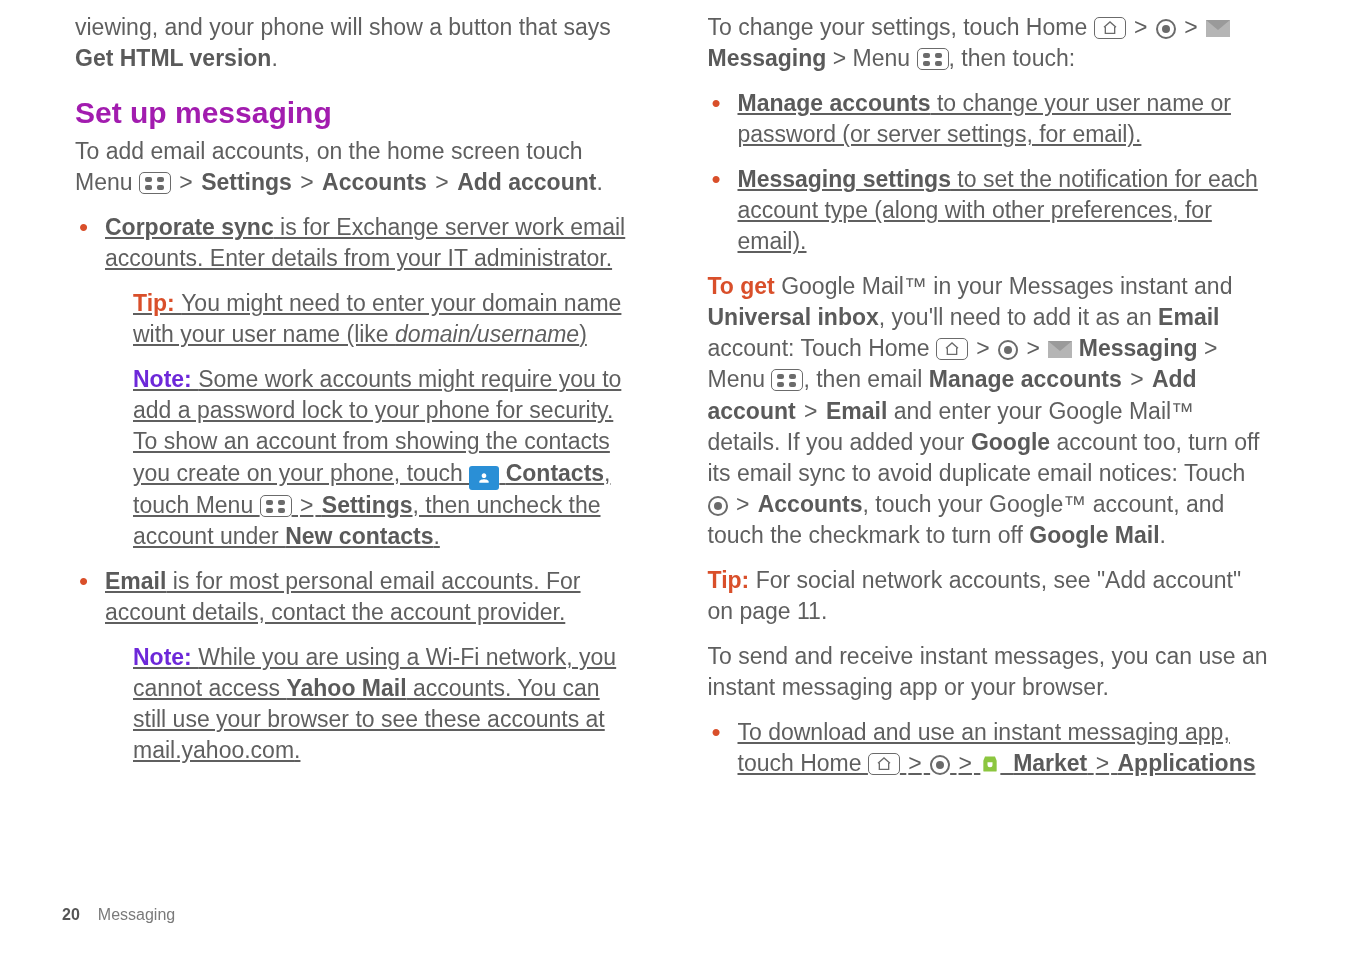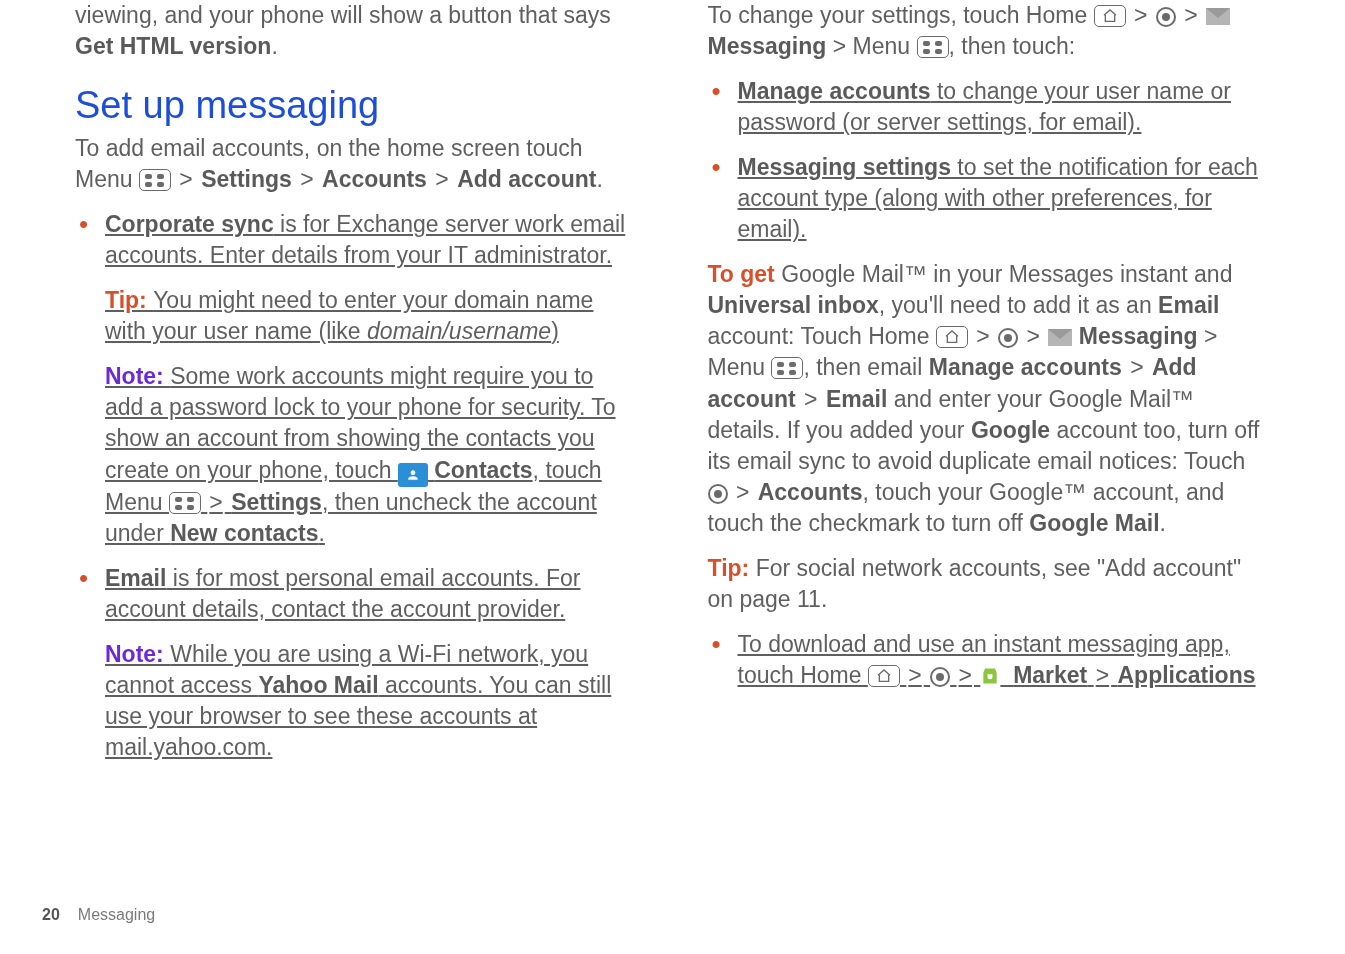--- a/index.html
+++ b/index.html
@@ -13,62 +13,62 @@
     overflow: hidden;
   }
   .page {
     display: flex;
     width: 100%;
     height: 100%;
     padding: 0 50px 0 50px;
   }
   .col {
     width: 50%;
-    padding: 0 25px;
+    padding: 12px 25px;
   }
   .col-left { padding-right: 35px; }
   .col-right { padding-left: 35px; }
   p, li {
     font-size: 23px;
     line-height: 1.35;
     color: #5f5f5f;
     font-weight: 300;
   }
   p { margin-bottom: 14px; }
   strong, b { font-weight: 700; color: #5a5a5a; }
   .tip { color: #d94f2a; font-weight: 600; }
   .note { color: #6d28d9; font-weight: 600; }
   h2 {
-    color: #1d4ed8;
-    font-weight: 400;
-    font-size: 38px;
+    color: #a21caf;
+    font-weight: 700;
+    font-size: 30px;
     margin: 22px 0 6px 0;
   }
   ul { list-style: none; margin: 6px 0 14px 0; text-decoration: underline; }
   ul > li {
     position: relative;
     padding-left: 30px;
     margin-bottom: 14px;
   }
   ul > li::before {
     content: "•";
     position: absolute;
     left: 4px;
     top: 0;
     color: #d94f2a;
     font-size: 26px;
     line-height: 1.2;
   }
-  .subp { margin-top: 10px; }
+  .subp { margin-top: 10px; margin-left: 28px; }
   .link { text-decoration: underline; }
   .italic { font-style: italic; }
   .footer {
     position: absolute;
     bottom: 30px;
-    left: 42px;
+    left: 62px;
     font-size: 16px;
     color: #7a7a7a;
   }
   .footer .pn { font-weight: 700; color: #555; margin-right: 18px; }
   
   .icon {
     display: inline-flex;
     align-items: center;
     justify-content: center;
     vertical-align: -3px;
@@ -230,20 +230,21 @@
       <span class="gt">&gt;</span>
       <b>Email</b><span> and enter your Google Mail™ details. If you added your </span><b>Google</b><span> account too, turn off its email sync to avoid duplicate email notices: Touch </span><span class="icon dot-icon"></span>
       <span class="gt">&gt;</span>
       <b>Accounts</b><span>, touch your Google™ account, and touch the checkmark to turn off </span><b>Google Mail</b><span>.</span>
     </p>
 
     <p>
       <span class="tip">Tip: </span><span>For social network accounts, see "Add account" on page 11.</span>
     </p>
 
+    <p>To send and receive instant messages, you can use an instant messaging app or your browser.</p>
 
     <ul>
       <li>
         <span>To download and use an instant messaging app, touch Home </span><span class="icon home-icon">
             <svg viewBox="0 0 24 24" fill="none" stroke="#6b6b6b" stroke-width="2">
               <path d="M3 11l9-8 9 8"></path>
               <path d="M5 10v10h14V10"></path>
             </svg>
           </span>
         <span class="gt">&gt;</span>

